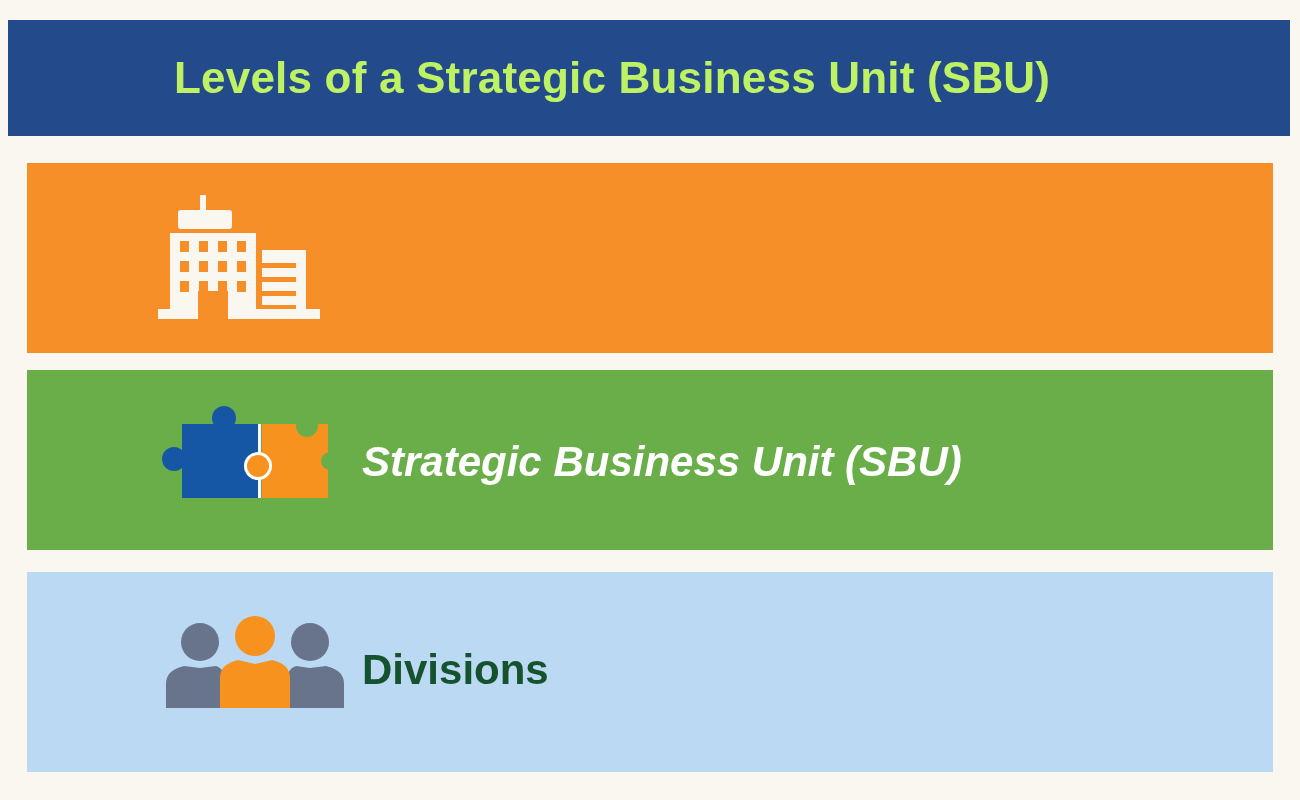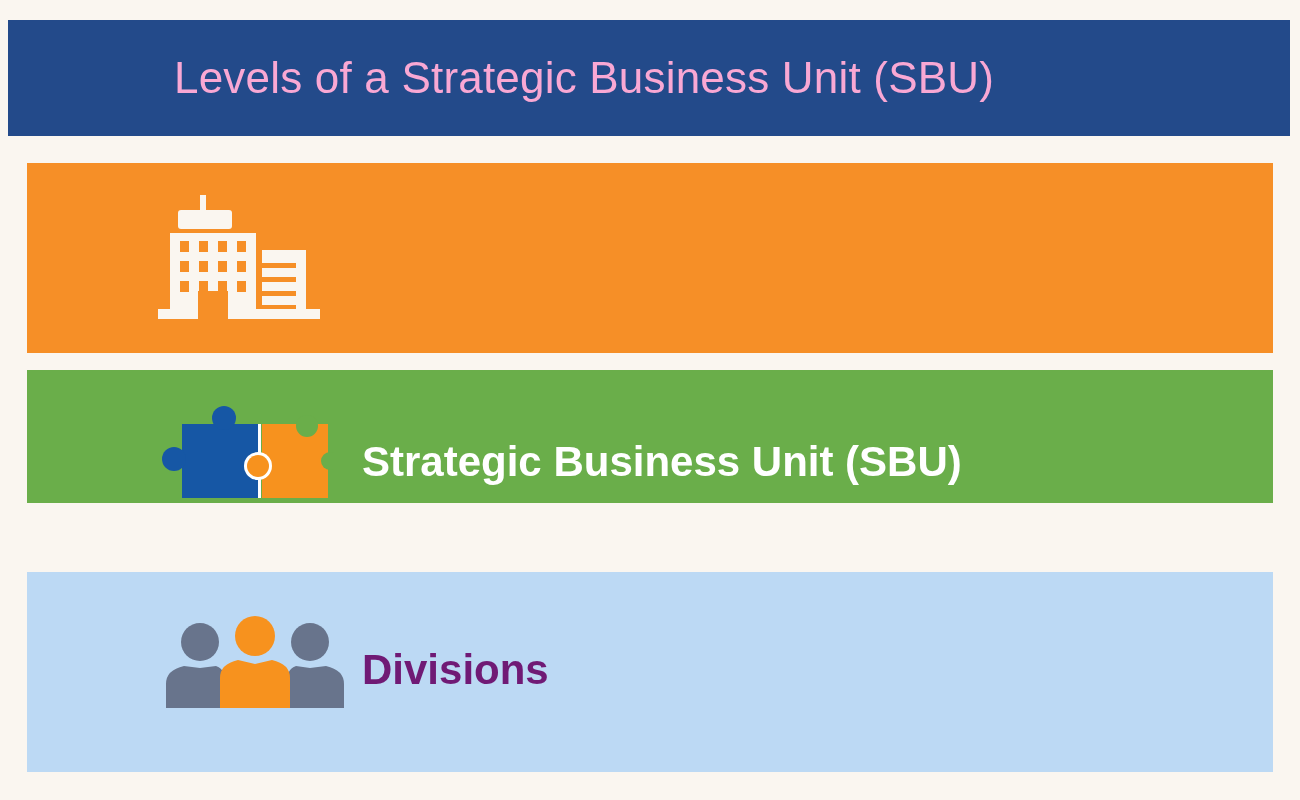--- a/index.html
+++ b/index.html
@@ -6,34 +6,34 @@
   body {
     width:1300px; height:800px; background:#FAF6F0; position:relative; overflow:hidden;
     font-family:"Liberation Sans", "DejaVu Sans", sans-serif;
   }
   .title-bar {
     position:absolute; left:8px; top:20px; width:1282px; height:116px;
     background:#234A8A; display:flex; align-items:center;
   }
   .title-bar .title {
     position:absolute; left:166px; top:50%; transform:translateY(-50%);
-    color:#f9a8d4; font-weight:normal; font-size:44px; letter-spacing:0.2px; white-space:nowrap;
+    color:#bef264; font-weight:bold; font-size:44px; letter-spacing:0.2px; white-space:nowrap;
   }
   .band {
     position:absolute; left:27px; width:1246px;
   }
   .band .icon { position:absolute; }
   .band .label {
     position:absolute; color:#FFFFFF; font-weight:bold; font-size:42px; white-space:nowrap;
     transform:translateY(-50%);
   }
   #band-hq   { top:163px; height:190px; background:#F68F27; }
-  #band-sbu  { top:370px; height:133px; background:#6AAE4A; }
+  #band-sbu  { top:370px; height:180px; background:#6AAE4A;font-style:italic; }
   #band-div  { top:572px; height:200px; background:#BCD9F4; }
-  #band-div .label { color:#701a75; }
+  #band-div .label { color:#14532d; }
 </style>
 </head>
 <body>
 
 <div class="title-bar">
   <div class="title">Levels of a Strategic Business Unit (SBU)</div>
 </div>
 
 <div class="band" id="band-hq">
   <svg class="icon" style="left:131px; top:32px;" width="164" height="128" viewBox="0 0 164 128">

